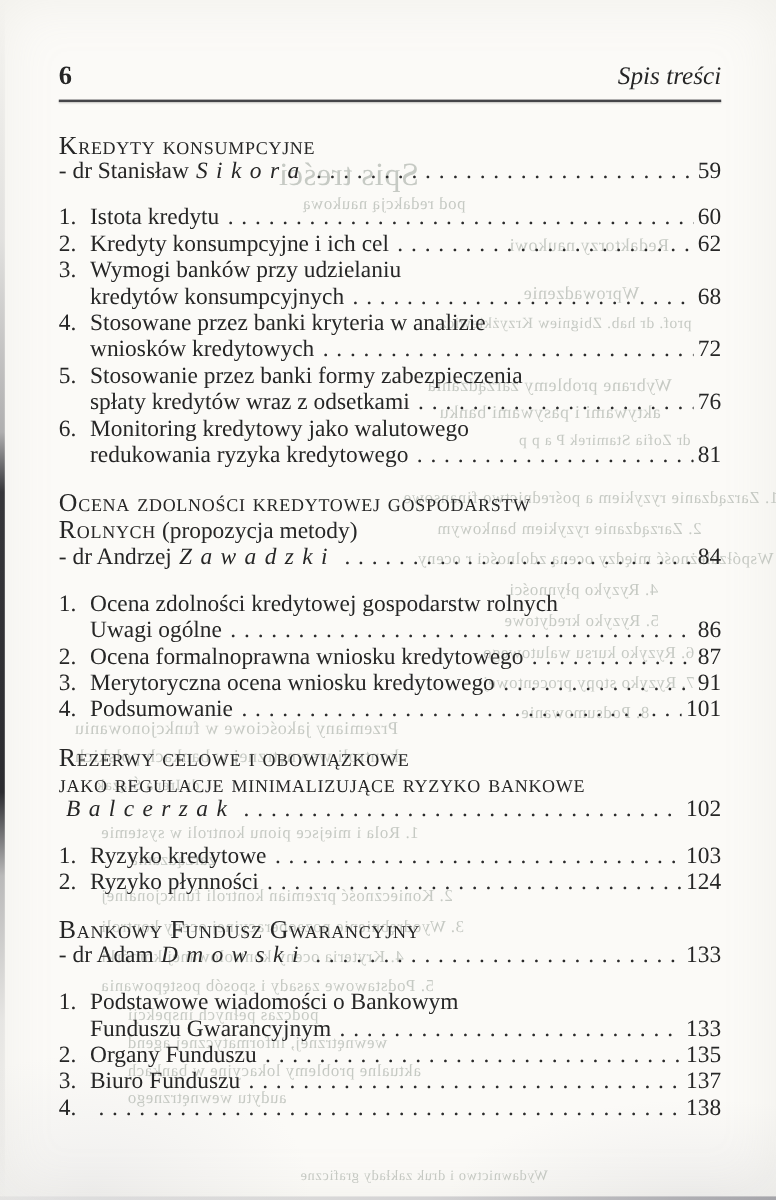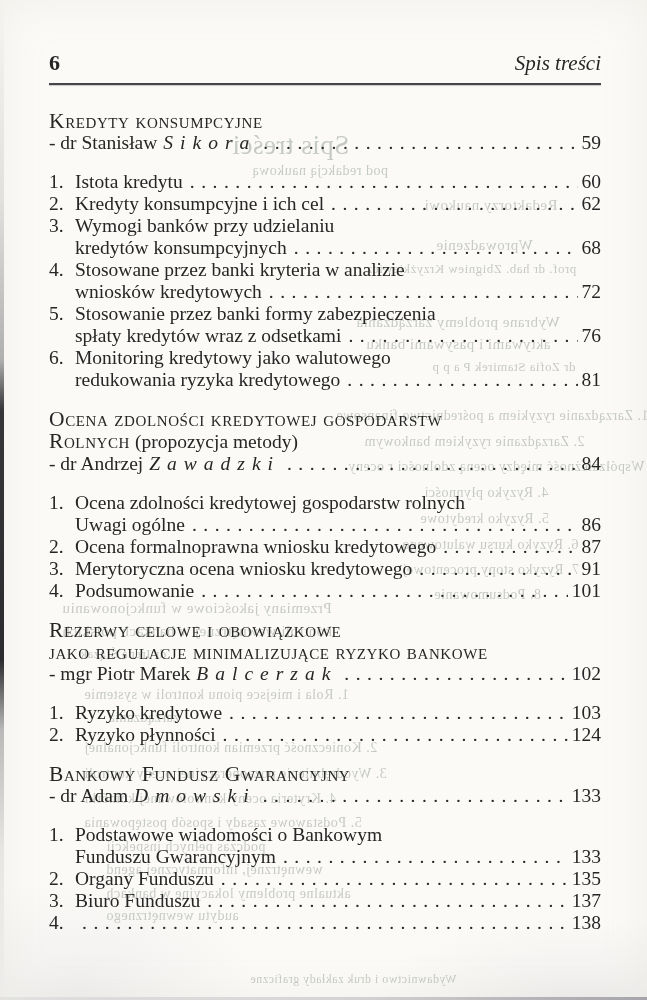--- a/index.html
+++ b/index.html
@@ -229,21 +229,20 @@
             </div>
           </div>
   </div>
 
   <div class="section">
     <div class="title">
             <div class="title-line"><span class="sc">Rezerwy celowe i obowiązkowe</span></div>
             <div class="title-line"><span class="sc">jako regulacje minimalizujące ryzyko bankowe</span></div>
           </div>
     <div class="author-row">
-      <span class="author-prefix">- mgr Piotr Marek</span>
       <span class="author-surname">Balcerzak</span>
       <span class="leader">..........................................................................................</span>
       <span class="pg">102</span>
     </div>
     <div class="items">
             <div class="row">
               <span class="num">1.</span>
               <span class="txt">Ryzyko kredytowe</span>
               <span class="leader">..........................................................................................</span>
               <span class="pg">103</span>

